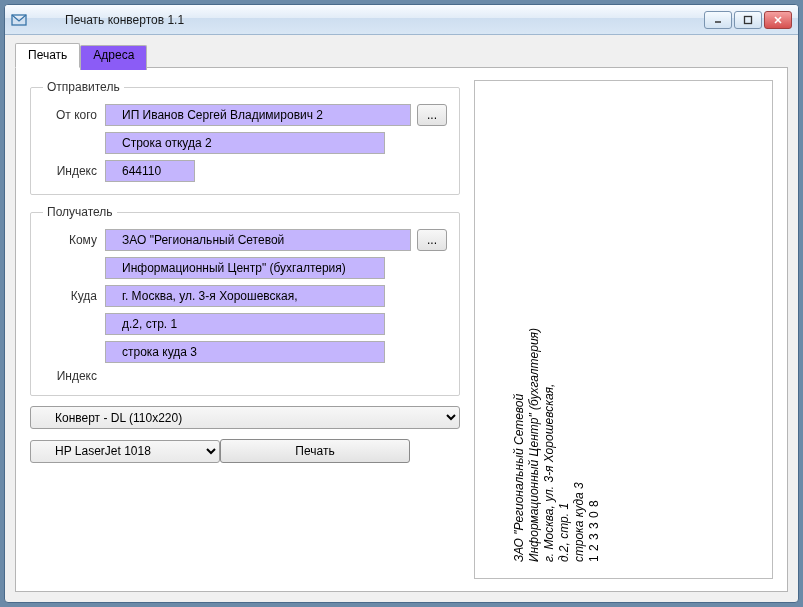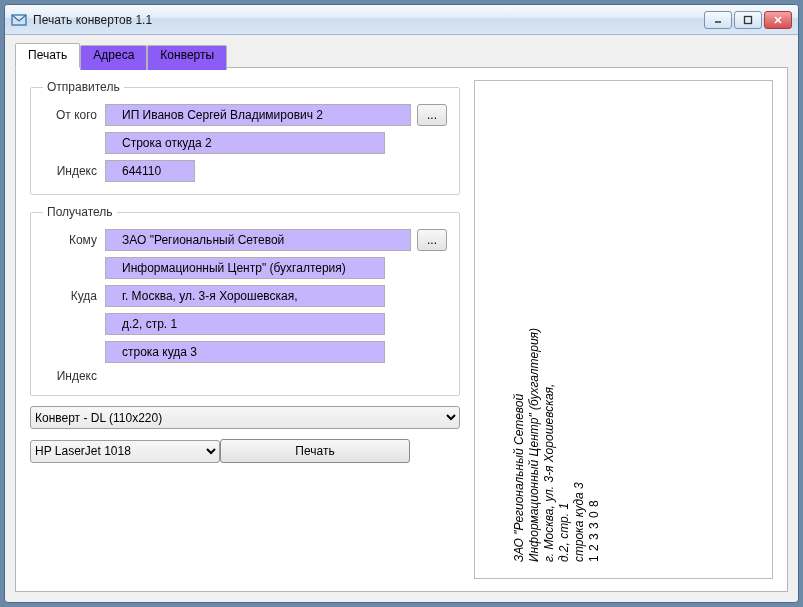--- a/index.html
+++ b/index.html
@@ -1,20 +1,20 @@
 <!DOCTYPE html>
 <html><head>
 <meta charset="utf-8">
 <style>
   * { box-sizing: border-box; font-family: "Segoe UI", Tahoma, sans-serif; font-size: 12px; }
   body { margin: 0; background: #6b8aa8; padding: 4px; }
   .window { width: 795px; height: 599px; background: #f0f0f0; border: 1px solid #4a6a8a; border-radius: 4px; overflow: hidden; display: flex; flex-direction: column; }
   .titlebar { height: 30px; background: linear-gradient(to bottom, #f8fbff 0%, #e2ecf7 45%, #cedef0 46%, #d9e7f5 100%); display: flex; align-items: center; padding: 0 6px; border-bottom: 1px solid #a0b8d0; }
   .titlebar .icon { width: 16px; height: 16px; margin-right: 6px; display: inline-flex; align-items: center; justify-content: center; color: #3874a8; }
-  .titlebar .title { flex: 1; color: #1a1a1a; }
+  .titlebar .title { flex: 1; color: #1a1a1a; margin-left: 32px; }
   .winbtns { display: flex; gap: 2px; }
   .winbtn { width: 28px; height: 18px; border: 1px solid #7a94b0; border-radius: 3px; background: linear-gradient(to bottom, #f5faff, #d2e2f2); display: flex; align-items: center; justify-content: center; cursor: default; }
   .winbtn.close { background: linear-gradient(to bottom, #f5a0a0, #d55050); border-color: #a04040; color: #fff; }
   .winbtn svg { width: 10px; height: 10px; }
   .client { flex: 1; padding: 8px 10px 10px 10px; display: flex; flex-direction: column; }
   .tabs { display: flex; border-bottom: 1px solid #b5b5b5; }
   .tab { padding: 4px 12px 5px 12px; border: 1px solid #b5b5b5; border-bottom: none; background: #f0f0f0; margin-right: 0px; margin-bottom: -1px; cursor: default; border-radius: 2px 2px 0 0; position: relative; }
   .tab.active { background: #fff; border-bottom: 1px solid #fff; z-index: 2; }
   .tab:not(.active) { background: #8b5cf6; top: 2px; padding-top: 2px; padding-bottom: 4px; }
   .tabpage { flex: 1; background: #fff; border: 1px solid #b5b5b5; border-top: none; padding: 12px 14px; display: flex; gap: 14px; }
@@ -22,21 +22,21 @@
   .rightcol { flex: 1; display: flex; }
   fieldset.grp { border: 1px solid #cfcfcf; border-radius: 2px; padding: 10px 12px 12px 12px; margin: 0; }
   fieldset.grp legend { padding: 0 4px; color: #333; }
   .row { display: flex; align-items: center; margin-bottom: 6px; }
   .row:last-child { margin-bottom: 0; }
   .lbl { width: 62px; text-align: right; padding-right: 8px; color: #333; }
   .lbl.empty { width: 62px; }
   input.txt { height: 22px; border: 1px solid #b0b0b0; background: #c4b5fd; padding: 2px 16px; flex: 1; min-width: 0; }
   .txt.narrow { max-width: 280px; }
   .btn-ellipsis { width: 30px; height: 22px; margin-left: 6px; border: 1px solid #9e9e9e; background: linear-gradient(to bottom,#f7f7f7,#e3e3e3); border-radius: 3px; cursor: default; display: flex; align-items: center; justify-content: center; }
-  select.combo { height: 23px; border: 1px solid #9e9e9e; background: linear-gradient(to bottom,#f7f7f7,#e9e9e9); padding: 2px 0; border-radius: 3px; }
+  select.combo { height: 23px; border: 1px solid #9e9e9e; background: linear-gradient(to bottom,#f7f7f7,#e9e9e9); padding: 2px 20px; border-radius: 3px; }
   .bottomrow { display: flex; align-items: center; }
   .printbtn { width: 190px; height: 24px; border: 1px solid #8a8a8a; background: linear-gradient(to bottom,#f7f7f7,#e3e3e3); border-radius: 3px; cursor: default; }
   .preview { flex: 1; border: 1px solid #bdbdbd; background: #fff; position: relative; overflow: hidden; }
   .envelope { position: absolute; bottom: 50px; left: 50%; transform-origin: center bottom; transform: translateX(-50%) rotate(-90deg); width: 440px; height: 210px; }
   .env-from { position: absolute; left: 14px; top: 10px; font-family: "Times New Roman", serif; font-style: italic; font-size: 12px; line-height: 1.25; color: #000; white-space: nowrap; }
   .env-to { position: absolute; right: 20px; bottom: 22px; text-align: left; font-family: "Times New Roman", serif; font-style: italic; font-size: 12px; line-height: 1.25; color: #000; white-space: nowrap; }
   .env-block div { white-space: nowrap; }
   .idxline { letter-spacing: 0.5px; font-style: normal; }
 </style>
 </head>
@@ -68,21 +68,20 @@
             <line x1="8" y1="2" x2="2" y2="8" stroke="#fff" stroke-width="1.6"></line>
           </svg>
         </div>
     </div>
   </div>
 
   <div class="client">
     <div class="tabs">
       <div class="tab active"><span>Печать</span></div>
       <div class="tab"><span>Адреса</span></div>
-      <div class="tab"><span>Конверты</span></div>
     </div>
 
     <div class="tabpage">
       <div class="leftcol">
 
         <fieldset class="grp">
           <legend>Отправитель</legend>
           <div class="row">
             <div class="lbl">От кого</div>
             <input class="txt" value="ИП Иванов Сергей Владимирович 2" style="">

